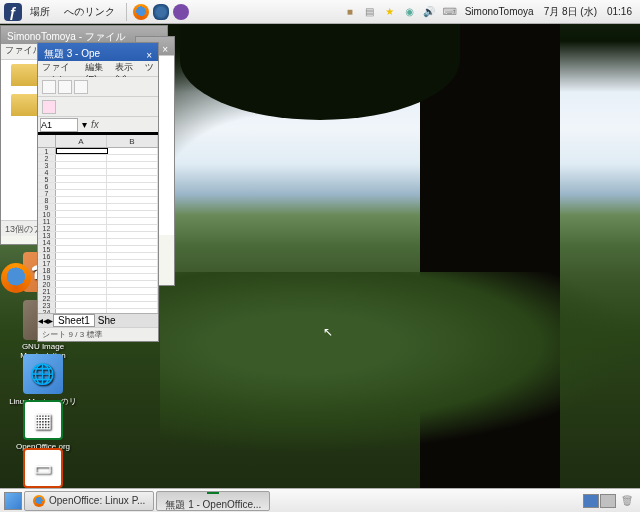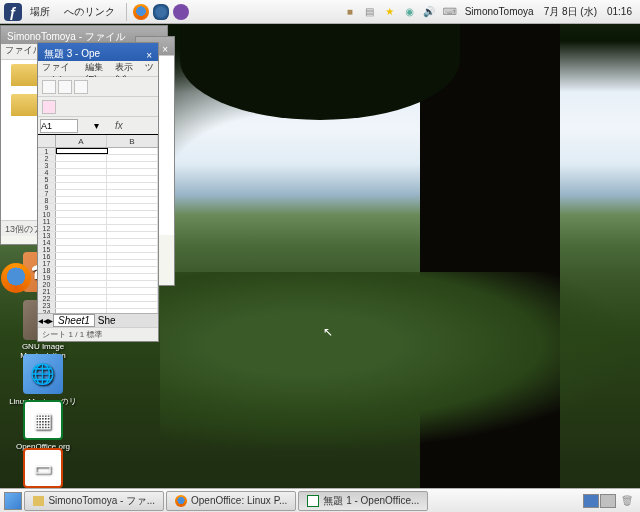--- a/index.html
+++ b/index.html
@@ -43,21 +43,21 @@
   border-top: 1px solid #b0b0b0;
   display: flex; align-items: center; padding: 0 4px; gap: 2px; z-index: 100;
 }
 .task-button {
   height: 20px; padding: 0 8px;
   background: linear-gradient(to bottom, #f0f0f0, #d8d8d8);
   border: 1px solid #a0a0a0; border-radius: 2px;
   display: flex; align-items: center; gap: 4px; color: #333;
   max-width: 140px; overflow: hidden; white-space: nowrap;
 }
-.task-button.active { background: linear-gradient(to bottom, #d0d0d0, #e8e8e8); }
+.task-button.active { background: linear-gradient(to bottom, #d0d0d0, #e8e8e8); flex-direction: column; }
 .desktop-btn { width: 18px; height: 18px; background: linear-gradient(135deg, #6ab0f0, #3a80d0); border: 1px solid #888; }
 
 
 .desktop-icon { position: absolute; width: 70px; text-align: center; color: white; text-shadow: 1px 1px 2px #000; z-index: 5; }
 .desktop-icon .icon-box { width: 40px; height: 40px; margin: 0 auto 2px; border-radius: 4px; display: flex; align-items: center; justify-content: center; font-size: 20px; }
 .icon-phone { background: linear-gradient(135deg, #e89050, #d07030); }
 .icon-gimp { background: linear-gradient(135deg, #8a7a6a, #5a4a3a); }
 .icon-link { background: linear-gradient(135deg, #6ab0f0, #3a80d0); }
 .icon-calc { background: #fff; border: 2px solid #0a7a2a; }
 .icon-impress { background: #fff; border: 2px solid #d04000; }
@@ -84,33 +84,33 @@
 }
 
 
 .window-calc {
   position: absolute; left: 37px; top: 42px; width: 122px; height: 300px;
   background: #f5f5f0; border: 1px solid #888; z-index: 20;
   display: flex; flex-direction: column;
 }
 .calc-toolbar { height: 20px; background: #eeeeec; display: flex; align-items: center; gap: 2px; padding: 0 4px; border-bottom: 1px solid #d0d0d0; }
 .tb-btn { width: 14px; height: 14px; background: #f8f8f8; border: 1px solid #c0c0c0; }
-.calc-namebox { height: 18px; background: #eeeeec; display: flex; align-items: center; padding: 0 2px; gap: 16px; border-bottom: 1px solid #000000; }
+.calc-namebox { height: 18px; background: #eeeeec; display: flex; align-items: center; padding: 0 2px; gap: 4px; border-bottom: 3px solid #000000; }
 .calc-namebox input { width: 38px; height: 14px; font-size: 9px; border: 1px solid #aaa; }
 .calc-namebox .fx { font-style: italic; color: #555; }
 .calc-grid { flex: 1; background: white; overflow: hidden; position: relative; }
 .calc-headers { display: flex; height: 13px; background: #e8e8e8; border-bottom: 1px solid #b0b0b0; }
 .rowhead-col { width: 18px; border-right: 1px solid #b0b0b0; }
 .colhead { flex: 1; text-align: center; border-right: 1px solid #d0d0d0; font-size: 8px; color: #333; line-height: 13px; }
 .calc-row { display: flex; height: 7px; border-bottom: 1px solid #e0e0e0; }
 .rowhead { width: 18px; background: #e8e8e8; border-right: 1px solid #b0b0b0; text-align: center; font-size: 7px; color: #333; line-height: 7px; }
 .cell { flex: 1; border-right: 1px solid #e0e0e0; }
 .cell.active { border: 1px solid #000; }
 .calc-tabs { height: 14px; background: #e0e0e0; display: flex; align-items: center; font-size: 8px; border-top: 1px solid #b0b0b0; }
-.calc-tabs .tab { background: white; padding: 0 4px; border: 1px solid #999; font-style: italic; }
+.calc-tabs .tab { background: white; padding: 0 4px; border: 1px solid #999; }
 .calc-status { height: 14px; background: #eeeeec; display: flex; align-items: center; padding: 0 4px; font-size: 8px; color: #555; border-top: 1px solid #d0d0d0; }
 
 .cursor { position: absolute; left: 323px; top: 325px; z-index: 200; color: white; font-size: 12px; }
 </style>
 </head>
 <body>
 
 <div class="wallpaper">
   <div class="tree-trunk"></div>
   <div class="tree-foliage-left"></div>
@@ -338,21 +338,21 @@
         </div>
       </div>
   </div>
   <div class="calc-tabs">
     <span>◂</span>
     <span>◂</span>
     <span>▸</span>
     <div class="tab">Sheet1</div>
     <div style="padding:8px 3px">She</div>
   </div>
-  <div class="calc-status">シート 1 / 1  標準</div>
+  <div class="calc-status">シート 9 / 3  標準</div>
 </div>
 <div style="position:absolute;left:37px;top:276px;z-index:14;font-size:8px;color:#333;background:#eeeeec;padding:1px 3px;border:1px solid #aaa">完了</div>
 
 <div class="desktop-icon" style="left:8px;top:252px">
   <div class="icon-box icon-phone">☎</div>
 </div>
 <div class="desktop-icon" style="left:0;top:258px">
   <div class="icon-box" style="position:absolute;left:-4px">
       <div class="firefox-icon" style="width:30px;height:30px"></div>
     </div>
@@ -369,24 +369,20 @@
   <div class="icon-box icon-calc">▦</div>
   <div style="font-size:8px">OpenOffice.org Calc</div>
 </div>
 <div class="desktop-icon" style="left:8px;top:448px">
   <div class="icon-box icon-impress">▭</div>
   <div style="font-size:8px">OpenOffice.org Impress</div>
 </div>
 
 <div class="bottom-panel">
   <div class="desktop-btn"></div>
-  <div class="task-button">
-    <div class="folder-ico" style="width:12px;height:10px;background:#e0c060"></div>
-    <span>SimonoTomoya - ファ...</span>
-  </div>
   <div class="task-button">
     <div class="firefox-icon" style="width:12px;height:12px"></div>
     <span>OpenOffice: Linux P...</span>
   </div>
   <div class="task-button active">
     <div style="width:12px;height:12px;background:white;border:1px solid #0a7a2a"></div>
     <span>無題 1 - OpenOffice...</span>
   </div>
   <div class="panel-spacer"></div>
   <div style="display:flex;gap:1px">

